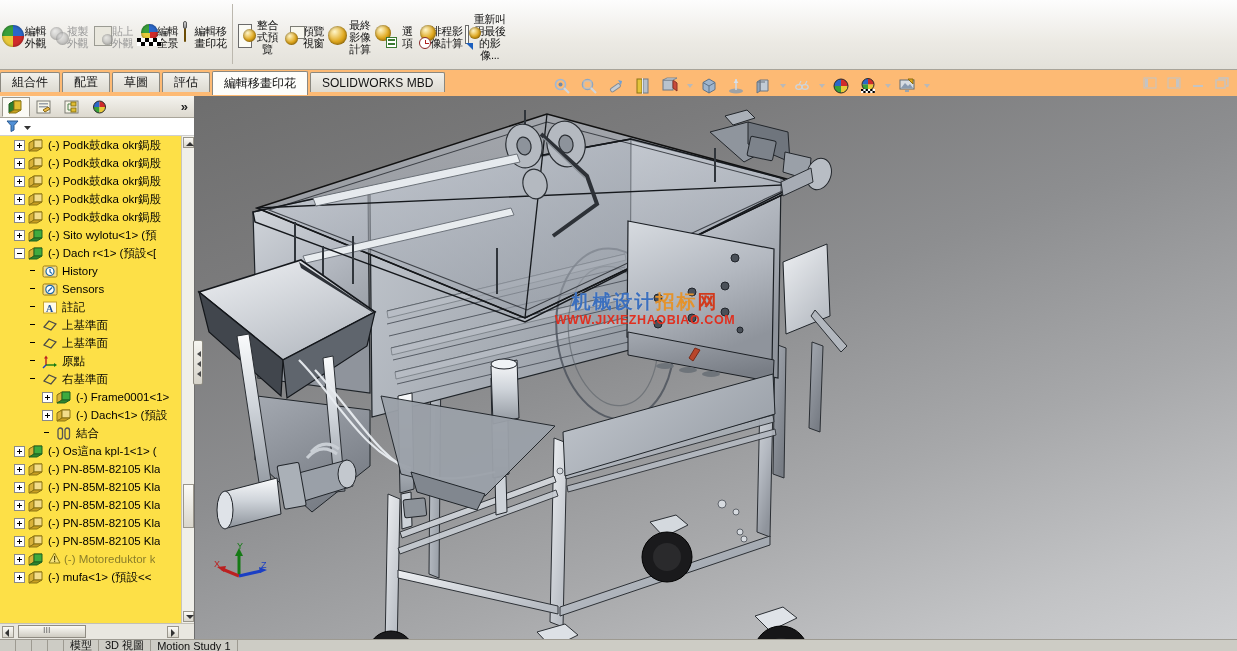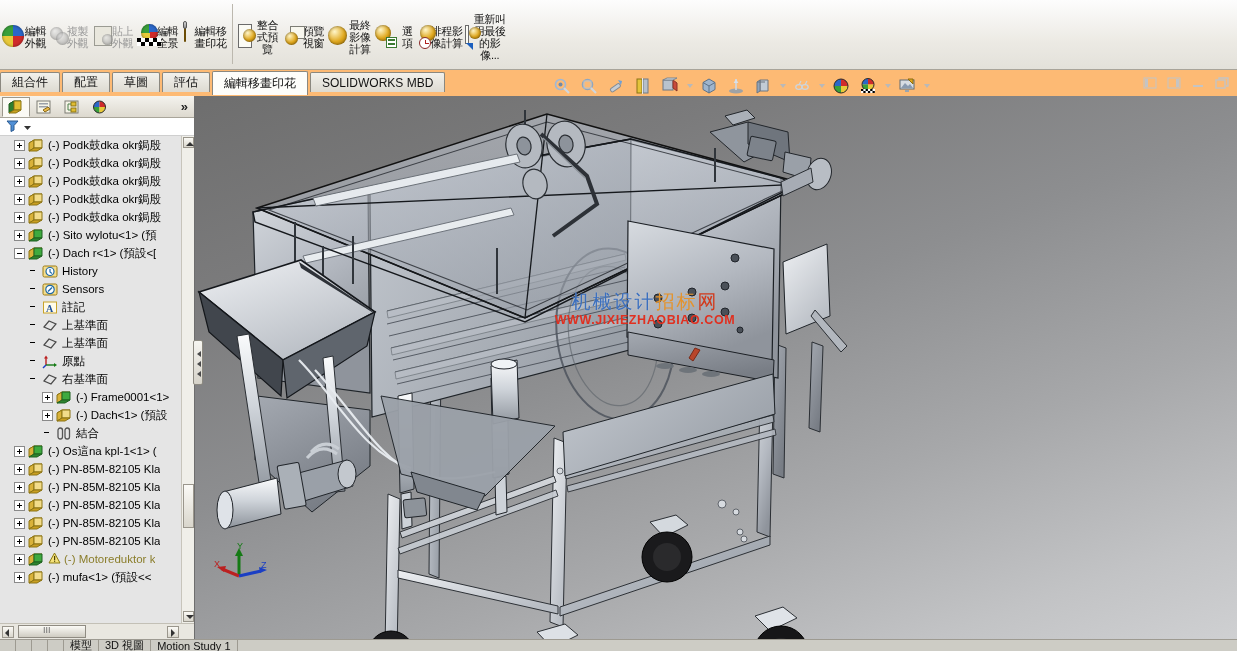--- a/index.html
+++ b/index.html
@@ -111,21 +111,21 @@
   .lp-tab { width: 28px; height: 20px; display:flex; align-items:center; justify-content:center;
     border:1px solid transparent; cursor:default; }
   .lp-tab.active { background:#fbfaf5; border:1px solid #9b978c; border-bottom-color:#fbfaf5; }
   .lp-more { position:absolute; right: 6px; font-size: 13px; color:#222; font-weight:bold; cursor:default;}
   .lp-filter {
     height: 18px; background:#fff; border-bottom:1px solid #cfcfcf;
     display:flex; align-items:center; padding-left:6px; gap:4px;
   }
   .tree {
     flex: 1; overflow: hidden; position: relative;
-    background: #e5e5e5; font-size: 11.5px; color:#000;
+    background: #fde047; font-size: 11.5px; color:#000;
   }
   .trow {
     display: flex; align-items: center; height: 18px; padding-left: 14px;
     white-space: nowrap; cursor: default; position: relative;
   }
   .trow .exp {
     width: 11px; height: 11px; border: 1px solid #8a8a8a; background:#fff;
     margin-right: 3px; position: relative; flex: none; font-size: 0;
   }
   .trow .exp:before { content:''; position:absolute; left:2px; top:4px; width:5px; height:1px; background:#000;}
@@ -181,21 +181,21 @@
   
   .viewport {
     position: absolute; left: 195px; top: 96px; width: 1042px; height: 543px;
     background: linear-gradient(160deg, #6e6e6e 0%, #7b7b7c 22%, #8d8e90 45%, #a7a8aa 68%, #c2c3c5 88%, #cfd0d2 100%);
     overflow: hidden;
   }
   .viewport svg { position:absolute; left:0; top:0; }
 
   .watermark { position:absolute; left:330px; top:196px; width:240px; text-align:center;
      pointer-events:none; }
-  .wm1 { font-size:19px; font-weight:normal; letter-spacing:2px; line-height:20px;}
+  .wm1 { font-size:19px; font-weight:bold; letter-spacing:2px; line-height:20px;}
   .wm1 .b { color:#3b6fbe; text-shadow:0 0 2px rgba(255,255,255,.35); }
   .wm1 .o { color:#e4932c; }
   .wm1 .r { color:#d23a1c; }
   .wm2 { font-size:12.5px; font-weight:bold; color:#e03020; letter-spacing:.6px; margin-top:1px;}
 
   .triad { position:absolute; left:18px; top:446px; width:60px; height:50px; }
 
   
   .bottom {
     position:absolute; left:0; top:639px; width:1237px; height:12px;

